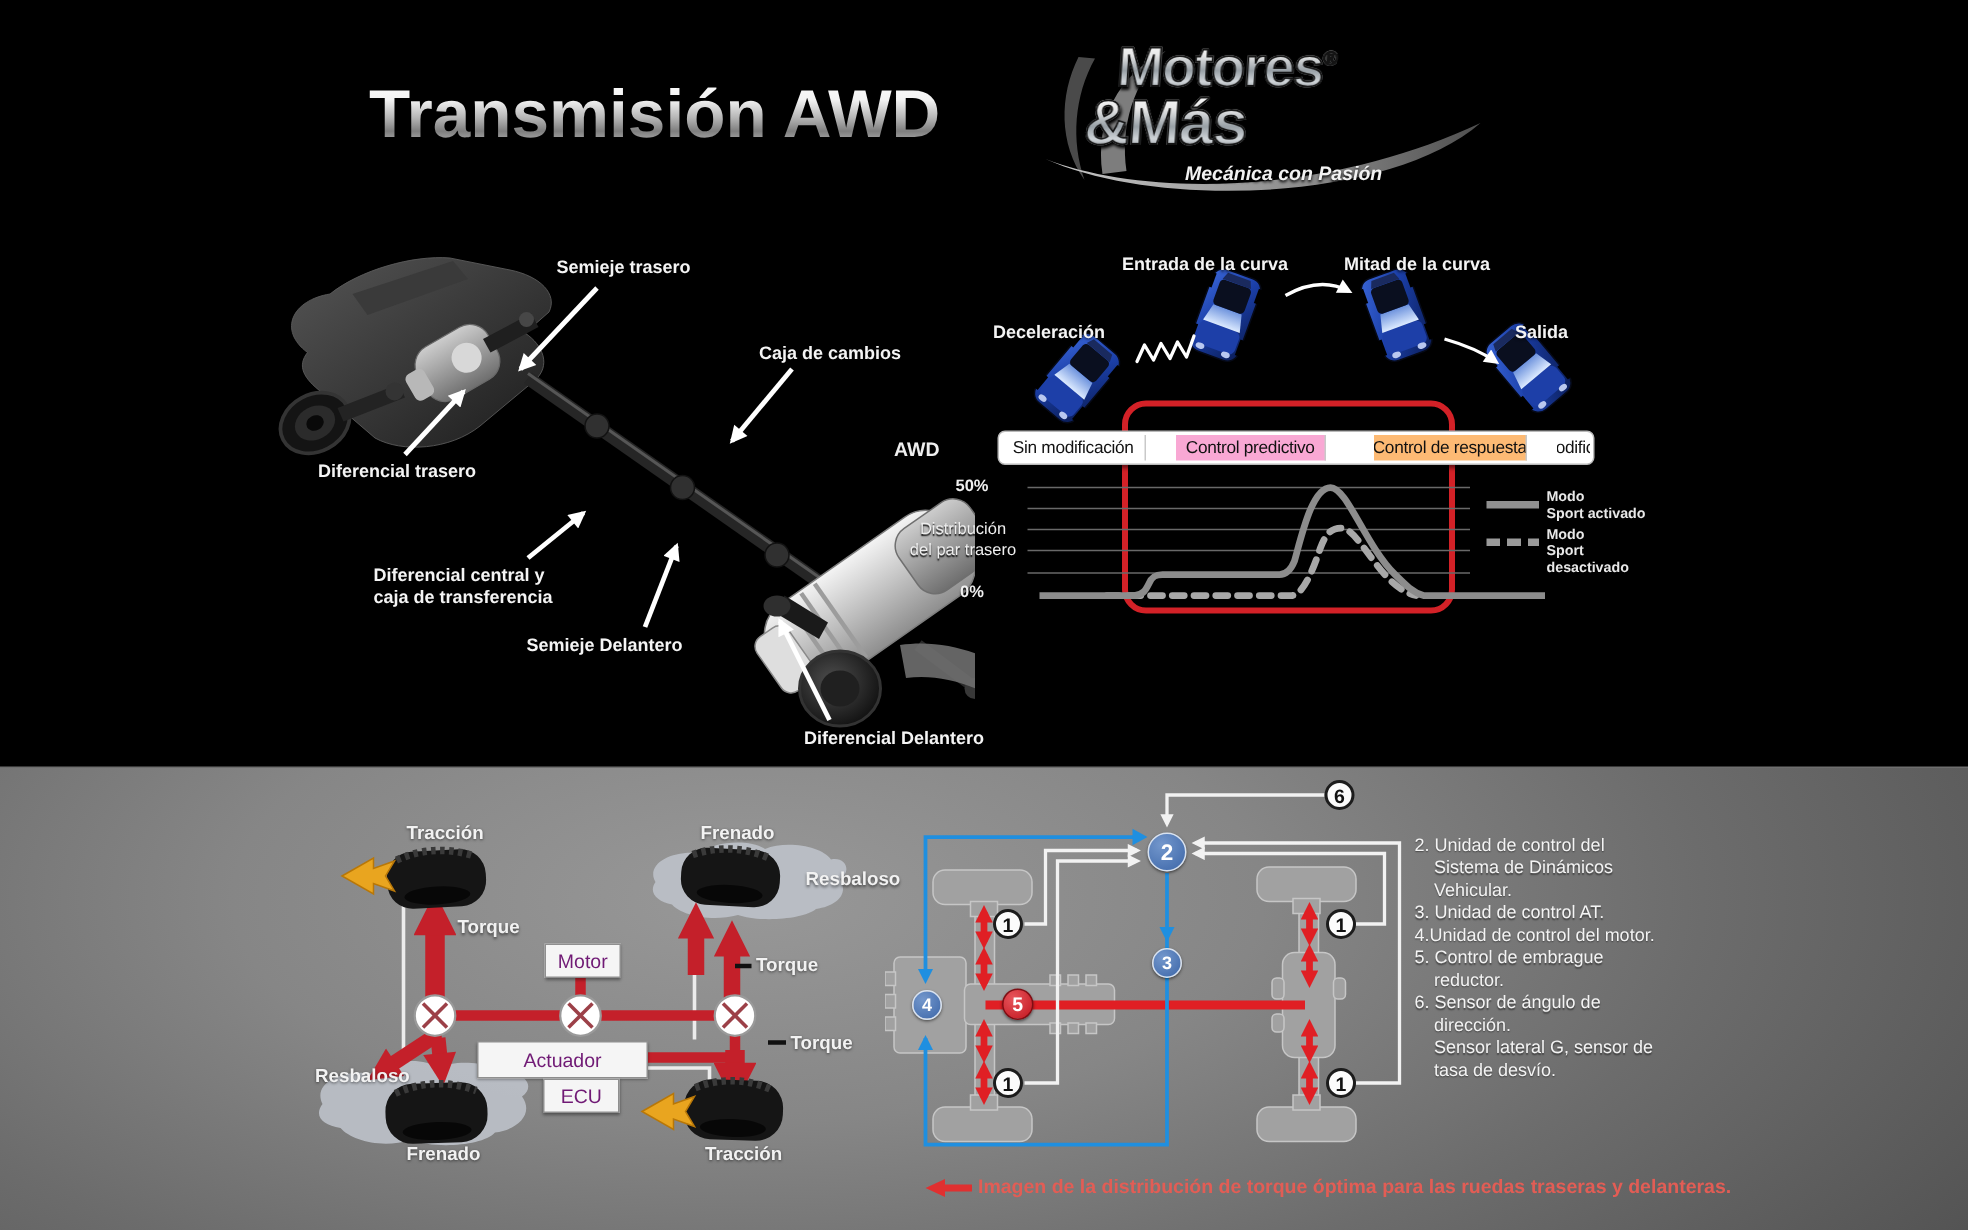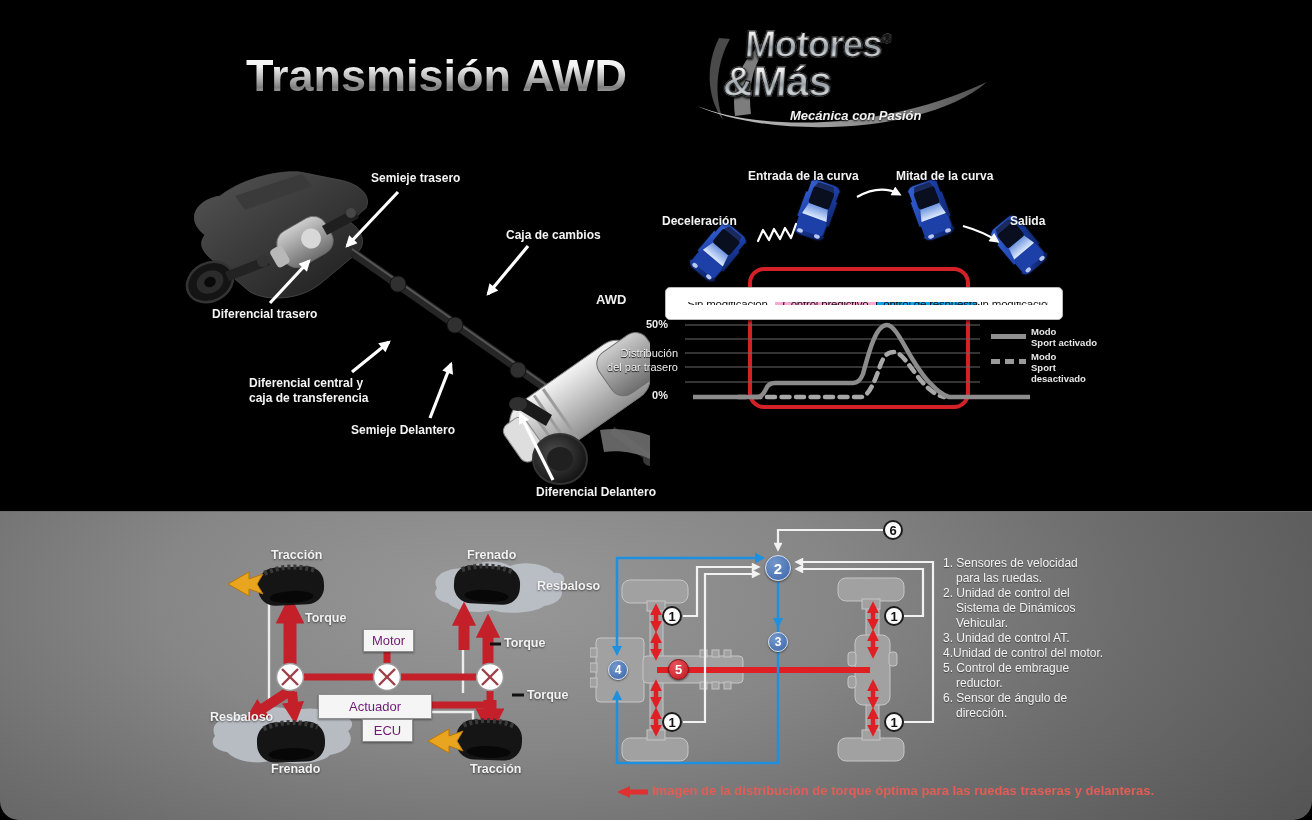--- a/index.html
+++ b/index.html
@@ -1,45 +1,45 @@
 <!DOCTYPE html>
 <html><head>
 <meta charset="utf-8">
 <style>
   html,body{margin:0;padding:0;background:#000;}
   #page{position:relative;width:1312px;height:820px;background:#000;overflow:hidden;
-        font-family:"Liberation Sans",sans-serif;border-radius:19px;}
+        font-family:"Liberation Sans",sans-serif;}
   .abs{position:absolute;}
   
   #title{position:absolute;left:246px;top:50px;font-size:45px;font-weight:bold;letter-spacing:0;
          background:linear-gradient(180deg,#ffffff 0%,#f2f2f2 32%,#b5b5b5 55%,#7e7e7e 72%,#d8d8d8 100%);
          -webkit-background-clip:text;background-clip:text;color:transparent;
          filter:drop-shadow(0 2px 2px rgba(0,0,0,.8));}
   #logo{position:absolute;left:693px;top:22px;width:300px;height:110px;}
   .logo-word{position:absolute;font-weight:bold;letter-spacing:-1px;transform:skewX(-4deg);
          background:linear-gradient(180deg,#ffffff 0%,#e9e9e9 30%,#98a0a6 55%,#cfd4d8 72%,#6a7076 100%);
          -webkit-background-clip:text;background-clip:text;color:transparent;
          -webkit-text-stroke:1.2px #141414;filter:drop-shadow(1px 2px 1px #000);}
   #logo-tagline{position:absolute;left:97px;top:86px;font-size:13px;font-style:italic;font-weight:bold;
          color:#f2f2f2;text-shadow:0 1px 2px #000;}
   .lbl{position:absolute;color:#f4f4f4;font-size:12px;font-weight:600;white-space:nowrap;
        text-shadow:0 1px 2px rgba(0,0,0,.7);line-height:15px;}
   
   #red-frame{position:absolute;left:748px;top:267px;width:214px;height:134px;
        border:4px solid #d32127;border-radius:16px;z-index:1;}
-  #awd-bar{position:absolute;left:665px;top:287px;width:398px;height:33px;background:#ffffff;
-       border:1px solid #b9b9b9;border-radius:5px;display:flex;padding:14px;box-sizing:border-box;
-       z-index:2;box-shadow:0 2px 3px rgba(0,0,0,.55);}
+  #awd-bar{position:absolute;left:665px;top:287px;width:398px;height:23px;background:#ffffff;
+       border:1px solid #b9b9b9;border-radius:5px;display:flex;padding:2px;box-sizing:border-box;
+       z-index:2;box-shadow:0 2px 3px rgba(0,0,0,.55);gap:20px;}
   .seg{height:100%;display:flex;align-items:center;justify-content:center;font-size:11.5px;
        letter-spacing:-.2px;color:#111;white-space:nowrap;overflow:hidden;border-right:1px solid #c9c9c9;}
   .seg:last-child{border-right:none;}
   .seg-white{background:#ffffff;}
   .seg-blue{background:#f9a8d4;}
-  .seg-yellow{background:#0ea5e9;}
-  .axis-lbl{position:absolute;color:#efefef;font-size:11px;font-weight:600;text-align:right;
+  .seg-yellow{background:#fdba74;margin-left:12px;}
+  .axis-lbl{position:absolute;color:#efefef;font-size:11px;font-weight:600;text-align:center;
        text-shadow:0 1px 1px #000;z-index:3;}
   .legend-txt{position:absolute;color:#e8e8e8;font-size:9.5px;line-height:11px;font-weight:600;z-index:3;}
   .legend-solid{position:absolute;left:991px;top:334px;width:35px;height:5px;background:#8f8f8f;z-index:3;}
   .legend-dashed{position:absolute;left:991px;top:359px;width:35px;height:5px;z-index:3;
        background:repeating-linear-gradient(90deg,#9a9a9a 0 9px,transparent 9px 14px);}
   
   #gray{position:absolute;left:0;top:511px;width:1312px;height:309px;border-top:1px solid #6e6e6e;
        background:radial-gradient(ellipse 980px 430px at 38% 28%,#989898 0%,#868686 35%,#6c6c6c 65%,#525252 100%);}
   .box{position:absolute;background:#f5f5f5;border:1px solid #8f8f8f;display:flex;align-items:center;
        justify-content:center;font-size:13px;color:#701a75;box-shadow:0 1px 2px rgba(0,0,0,.4);z-index:4;}
@@ -462,26 +462,26 @@
   <div class="num num-white" style="left:662px;top:712px;">1</div>
   <div class="num num-white" style="left:884px;top:606px;">1</div>
   <div class="num num-white" style="left:884px;top:712px;">1</div>
   <div class="num num-blue" style="left:765px;top:555px;width:26px;height:26px;font-size:15px;">2</div>
   <div class="num num-blue" style="left:768px;top:632px;">3</div>
   <div class="num num-blue" style="left:608px;top:660px;">4</div>
   <div class="num num-red" style="left:668px;top:659px;">5</div>
   <div class="num num-white" style="left:883px;top:520px;">6</div>
 
   <div id="complist">
-    <div class="li">1. Sensores de velocidad para las ruedas.</div>
     <div class="li">2. Unidad de control del Sistema de Dinámicos Vehicular.</div>
     <div class="li">3. Unidad de control AT.</div>
     <div class="li">4.Unidad de control del motor.</div>
     <div class="li">5. Control de embrague reductor.</div>
     <div class="li">6. Sensor de ángulo de dirección.</div>
+    <div class="cont">Sensor lateral G, sensor de tasa de desvío.</div>
   </div>
 
   <svg class="abs" style="left:616px;top:785px;z-index:4;" width="34" height="14" viewBox="0 0 34 14">
     <polygon points="1,7 14,1 14,4.6 32,4.6 32,9.4 14,9.4 14,13" fill="#e03030"></polygon>
   </svg>
   <div id="caption-text">Imagen de la distribución de torque óptima para las ruedas traseras y delanteras.</div>
 
 </div>
 
 </body></html>

